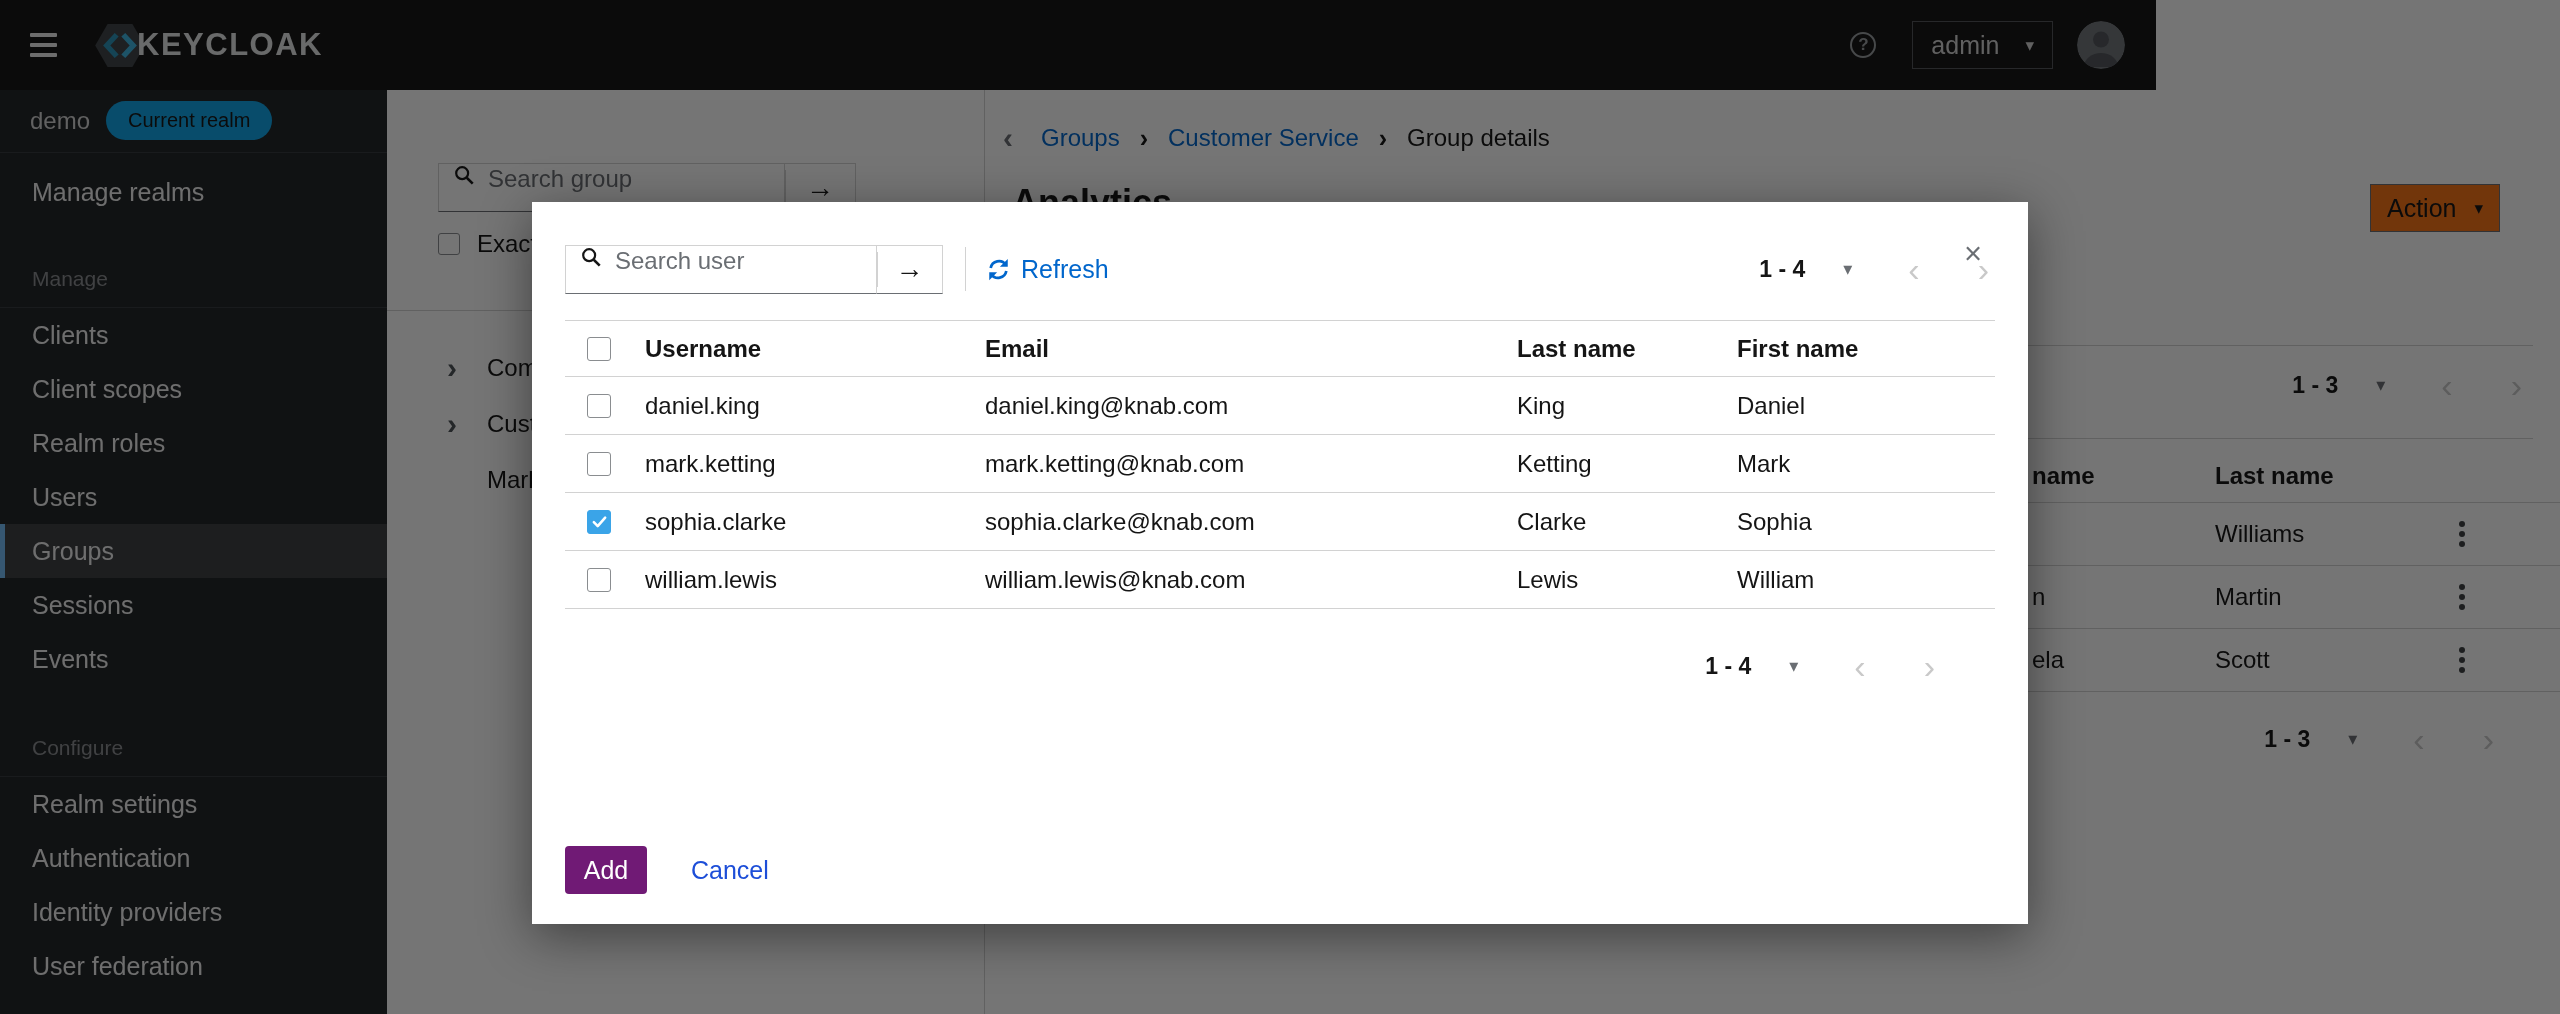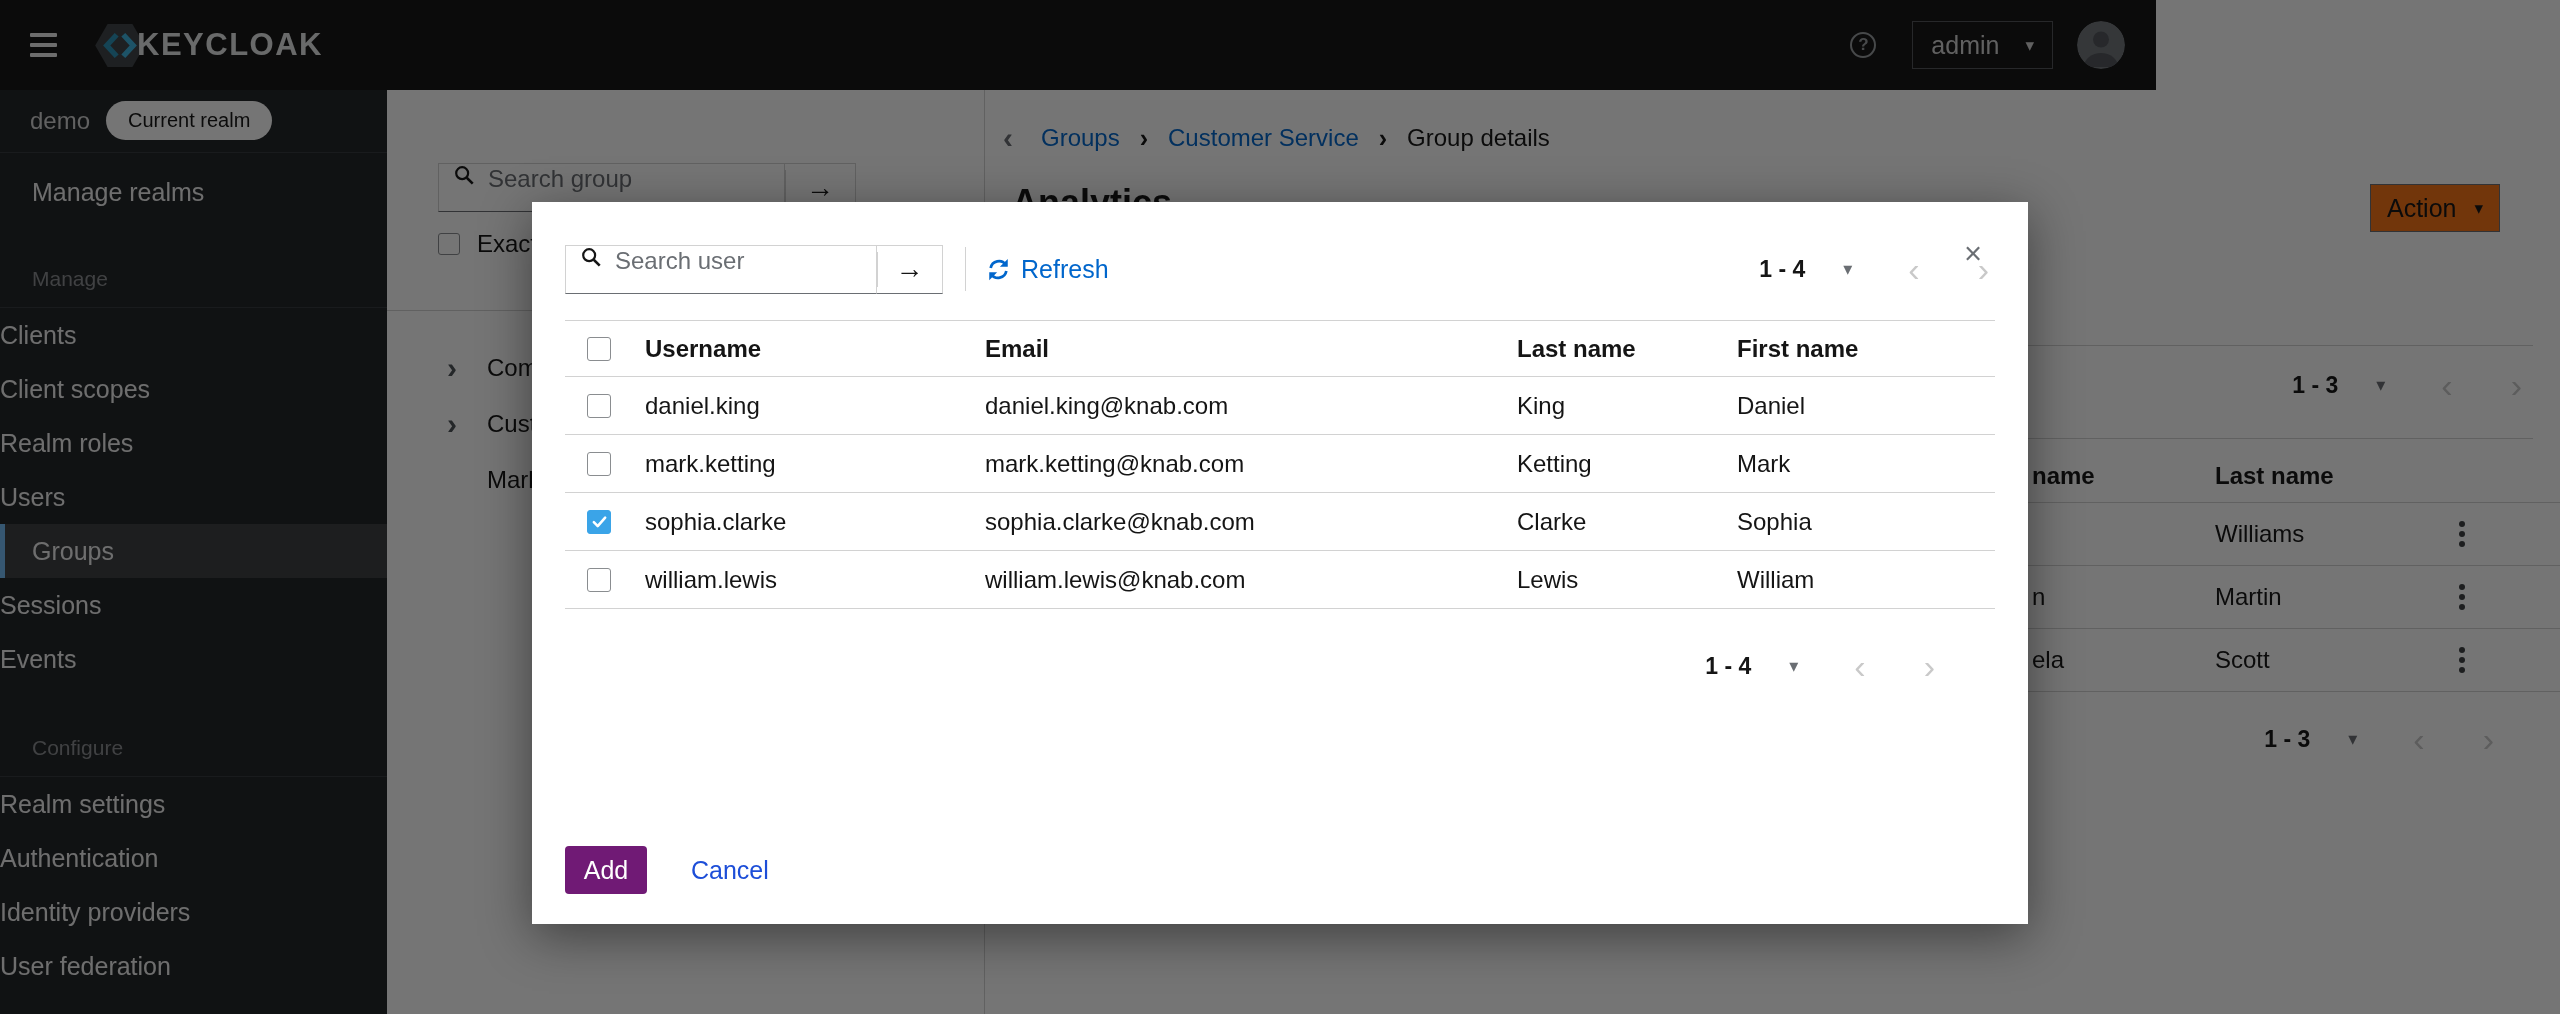--- a/index.html
+++ b/index.html
@@ -17,26 +17,26 @@
   .help { width: 26px; height: 26px; border: 2.5px solid #9a9ea1; border-radius: 50%; color: #9a9ea1; font-size: 17px; font-weight: 700; display: flex; align-items: center; justify-content: center; cursor: pointer; }
   .user-box { margin-left: 36px; height: 48px; min-width: 134px; border: 1px solid #53565a; display: flex; align-items: center; padding: 0 18px; gap: 26px; cursor: pointer; }
   .user-name { color: #d2d2d2; font-size: 25px; }
   .user-caret { color: #d2d2d2; font-size: 17px; }
   .avatar { margin-left: 24px; width: 48px; height: 48px; border-radius: 50%; overflow: hidden; cursor: pointer; }
 
   
   .sidebar { position: absolute; left: 0; top: 90px; width: 387px; height: 924px; background: #212427; }
   .realm-row { display: flex; align-items: center; gap: 16px; padding: 11px 0 12px 30px; cursor: pointer; }
   .realm-name { font-size: 24px; color: #d2d2d2; }
-  .realm-badge { background: #ffffff; color: #151515; font-size: 20px; padding: 8px 22px; border-radius: 23px; }
+  .realm-badge { background: #0ea5e9; color: #151515; font-size: 20px; padding: 8px 22px; border-radius: 23px; }
   .side-divider { height: 1px; background: #34383c; }
   .standalone { font-size: 25px; color: #f0f0f0; padding: 25px 0 10px 32px; cursor: pointer; }
   .nav-section { margin-top: 50px; }
   .nav-section-title { font-size: 21px; color: #8a8d90; padding: 0 0 16px 32px; }
-  .nav-item { font-size: 25px; color: #f0f0f0; height: 54px; line-height: 54px; cursor: pointer; }
+  .nav-item { font-size: 25px; color: #f0f0f0; height: 54px; line-height: 54px; padding-left: 32px; cursor: pointer; }
   .nav-item.current { background: #3c3f42; border-left: 5px solid #73bcf7; padding-left: 27px; }
 
   
   .tree-panel { position: absolute; left: 387px; top: 90px; width: 598px; height: 924px; background: #fff; border-right: 1px solid #d2d2d2; }
   .search-row { display: flex; height: 49px; }
   .tree-panel .search-row { position: absolute; left: 51px; top: 73px; }
   .search-box { display: flex; align-items: flex-start; border: 1px solid #d2d2d2; border-bottom-color: #6a6e73; padding: 0 10px 0 14px; gap: 11px; background: #fff; }
   .tree-panel .search-box { width: 347px; }
   .search-box svg { flex: none; }
   .search-input { border: 0; outline: 0; flex: 1; min-width: 0; font-size: 24px; color: #151515; background: transparent; font-family: inherit; }

